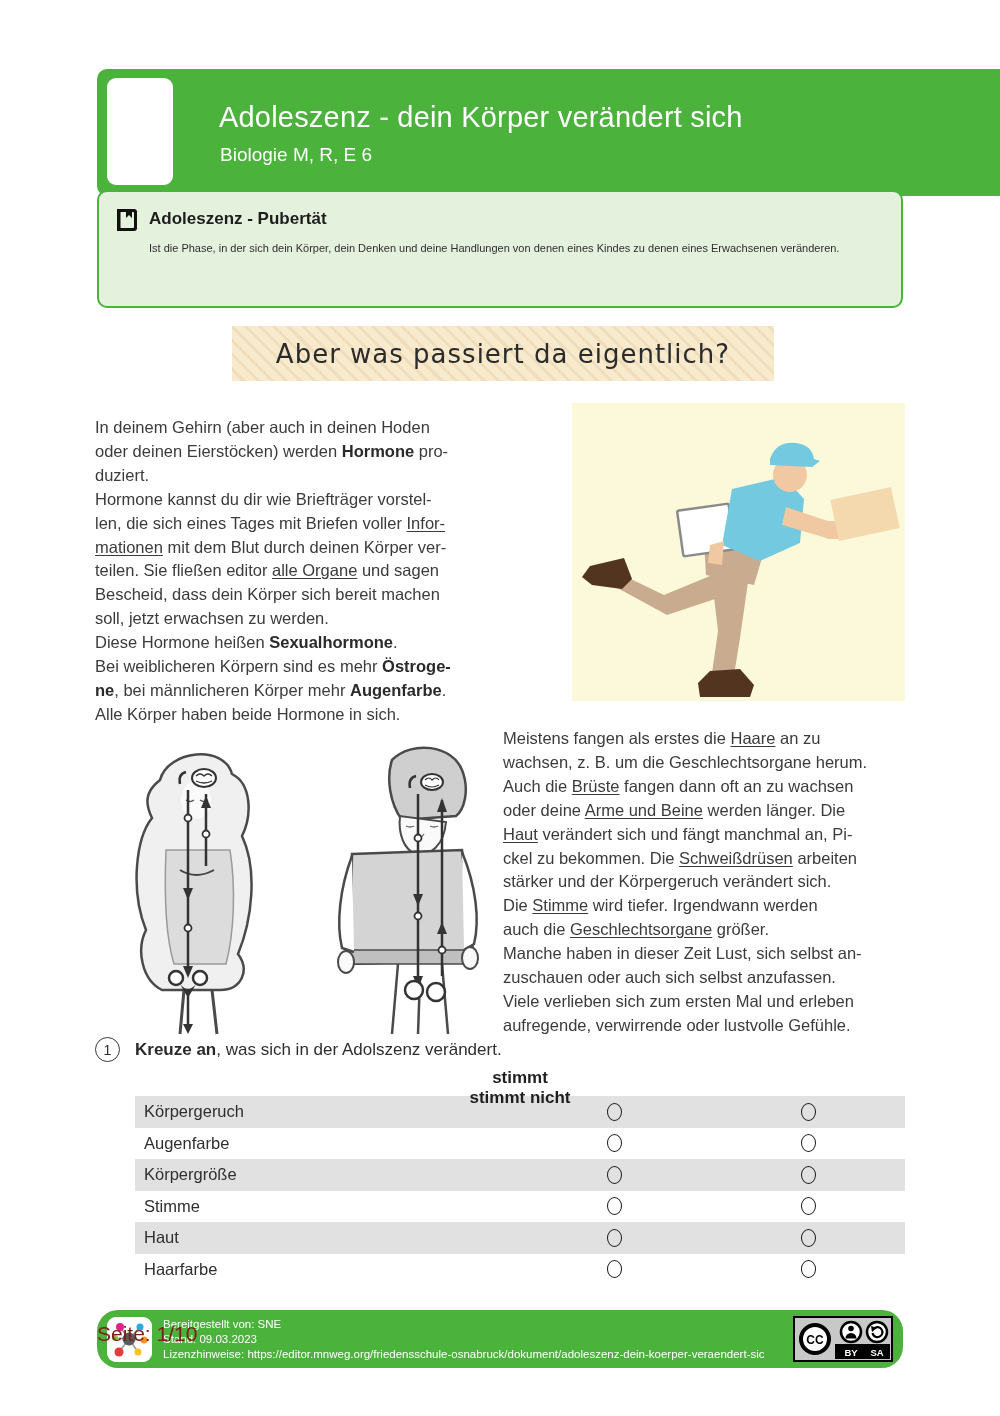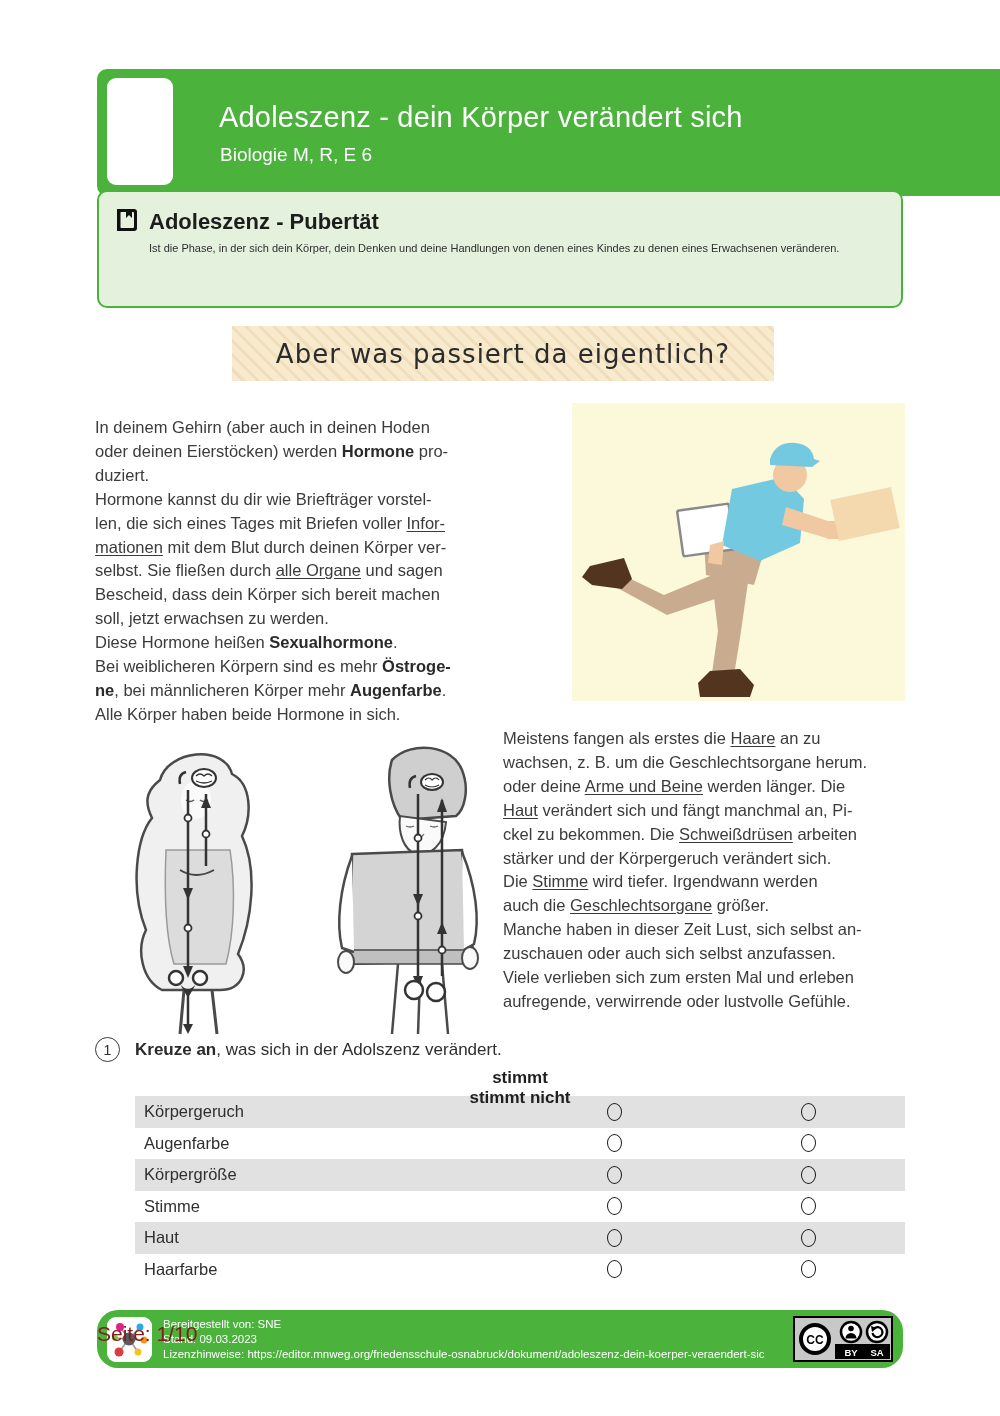--- a/index.html
+++ b/index.html
@@ -12,21 +12,21 @@
   .header{position:absolute;left:97px;top:45px;width:942px;height:127px;
           background:var(--green,#4bb23c);border-radius:10px;margin-top:24px;}
   .logo{position:absolute;left:10px;top:9px;width:66px;height:107px;background:#fff;border-radius:9px;}
   .h-title{position:absolute;left:122px;top:32px;color:#fff;font-size:29px;font-weight:400;letter-spacing:.2px;}
   .h-sub{position:absolute;left:123px;top:75px;color:#fff;font-size:19px;font-weight:400;}
 
   
   .infobox{position:absolute;left:97px;top:190px;width:802px;height:114px;
            background:var(--info_bg,#e4f1dd);border:2px solid var(--green,#4bb23c);border-radius:10px;}
   .ib-icon{position:absolute;left:14px;top:14px;width:28px;height:28px;}
-  .ib-title{position:absolute;left:50px;top:17px;font-size:22px;font-weight:700;color:#1d1d1d;}
+  .ib-title{position:absolute;left:50px;top:17px;font-size:17px;font-weight:700;color:#1d1d1d;}
   .ib-body{position:absolute;left:50px;top:44px;width:724px;font-size:11px;line-height:25px;color:#2e2e2e;}
 
   
   .tape{position:absolute;left:232px;top:326px;width:542px;height:55px;
         background:repeating-linear-gradient(45deg,var(--tape_bg,#f8eacd) 0 7px,var(--tape_stripe,#f0ddbb) 7px 10px);
         display:flex;align-items:center;justify-content:center;}
   .tape span{font-family:"DejaVu Sans",cursive,sans-serif;font-size:26px;color:#2b2b2b;letter-spacing:1px;}
 
   
   .bodytext{font-size:16.5px;line-height:23.9px;color:#3b3b3b;}
@@ -86,21 +86,21 @@
     <span>Aber was passiert da eigentlich?</span>
   </div>
 
   <div class="col1 bodytext">
       <div class="tline"><span>In deinem Gehirn (aber auch in deinen Hoden</span></div>
       <div class="tline"><span>oder deinen Eierstöcken) werden </span><span class="b">Hormone</span><span> pro-</span></div>
       <div class="tline"><span>duziert.</span></div>
       <div class="tline"><span>Hormone kannst du dir wie Briefträger vorstel-</span></div>
       <div class="tline"><span>len, die sich eines Tages mit Briefen voller </span><span class="u">Infor-</span></div>
       <div class="tline"><span class="u">mationen</span><span> mit dem Blut durch deinen Körper ver-</span></div>
-      <div class="tline"><span>selbst. Sie fließen durch </span><span class="u">alle Organe</span><span> und sagen</span></div>
+      <div class="tline"><span>teilen. Sie fließen editor </span><span class="u">alle Organe</span><span> und sagen</span></div>
       <div class="tline"><span>Bescheid, dass dein Körper sich bereit machen</span></div>
       <div class="tline"><span>soll, jetzt erwachsen zu werden.</span></div>
       <div class="tline"><span>Diese Hormone heißen </span><span class="b">Sexualhormone</span><span>.</span></div>
       <div class="tline"><span>Bei weiblicheren Körpern sind es mehr </span><span class="b">Östroge-</span></div>
       <div class="tline"><span class="b">ne</span><span>, bei männlicheren Körper mehr </span><span class="b">Augenfarbe</span><span>.</span></div>
       <div class="tline"><span>Alle Körper haben beide Hormone in sich.</span></div>
     </div>
 
   <svg class="postman" viewBox="0 0 333 298">
     <rect x="0" y="0" width="333" height="298" fill="#fbf9d9"></rect>
@@ -184,20 +184,21 @@
     <polygon points="337,196 347,196 342,184" fill="#333"></polygon>
     <circle cx="342" cy="212" r="3.5" fill="#fff" stroke="#333" stroke-width="1.8"></circle>
 
     <circle cx="314" cy="252" r="9" fill="#fff" stroke="#333" stroke-width="2.5"></circle>
     <circle cx="336" cy="254" r="9" fill="#fff" stroke="#333" stroke-width="2.5"></circle>
   </svg>
 
   <div class="col2 bodytext">
       <div class="tline"><span>Meistens fangen als erstes die </span><span class="u">Haare</span><span> an zu</span></div>
       <div class="tline"><span>wachsen, z. B. um die Geschlechtsorgane herum.</span></div>
+      <div class="tline"><span>Auch die </span><span class="u">Brüste</span><span> fangen dann oft an zu wachsen</span></div>
       <div class="tline"><span>oder deine </span><span class="u">Arme und Beine</span><span> werden länger. Die</span></div>
       <div class="tline"><span class="u">Haut</span><span> verändert sich und fängt manchmal an, Pi-</span></div>
       <div class="tline"><span>ckel zu bekommen. Die </span><span class="u">Schweißdrüsen</span><span> arbeiten</span></div>
       <div class="tline"><span>stärker und der Körpergeruch verändert sich.</span></div>
       <div class="tline"><span>Die </span><span class="u">Stimme</span><span> wird tiefer. Irgendwann werden</span></div>
       <div class="tline"><span>auch die </span><span class="u">Geschlechtsorgane</span><span> größer.</span></div>
       <div class="tline"><span>Manche haben in dieser Zeit Lust, sich selbst an-</span></div>
       <div class="tline"><span>zuschauen oder auch sich selbst anzufassen.</span></div>
       <div class="tline"><span>Viele verlieben sich zum ersten Mal und erleben</span></div>
       <div class="tline"><span>aufregende, verwirrende oder lustvolle Gefühle.</span></div>

